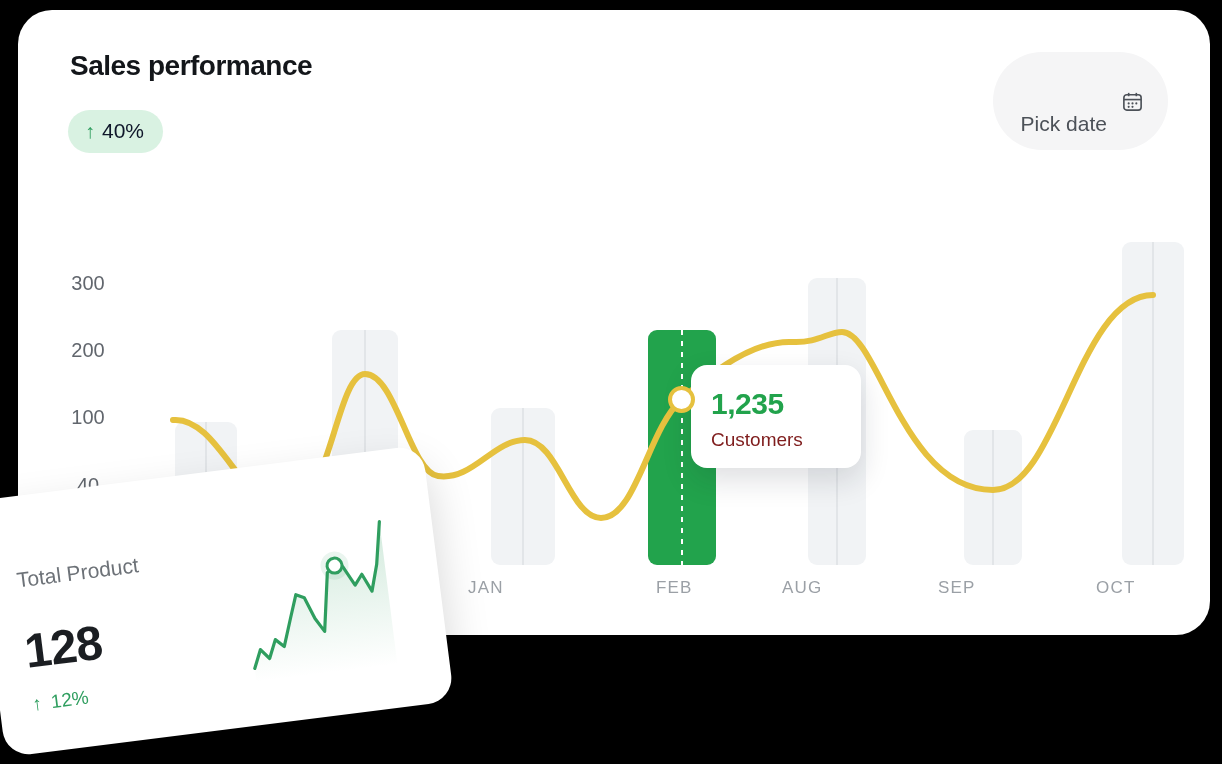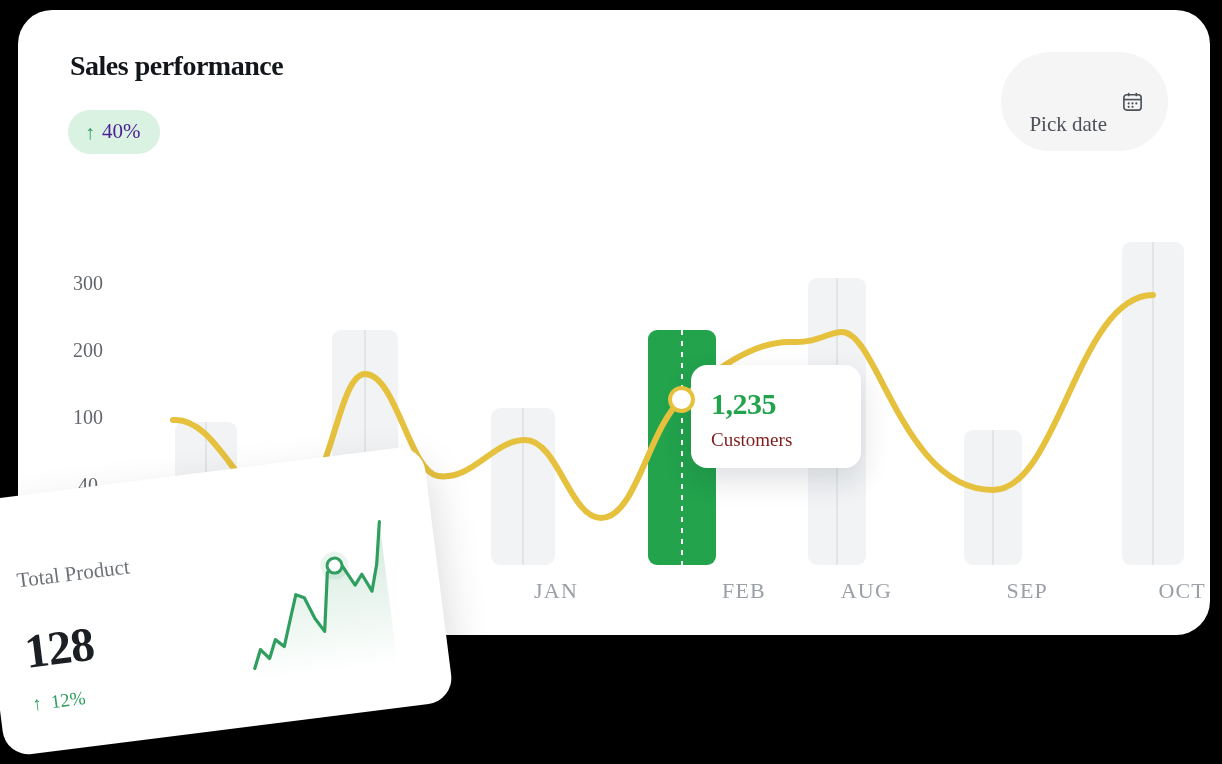--- a/index.html
+++ b/index.html
@@ -2,21 +2,21 @@
 <html><head>
 <meta charset="utf-8">
 <style>
   * { margin:0; padding:0; box-sizing:border-box; }
   html, body {
     width:1222px; height:764px;
     background:#000;
     font-family:"Liberation Sans", sans-serif;
     overflow:hidden;
   }
-  #root { position:relative; width:1222px; height:764px;font-family:Liberation Serif, serif; }
+  #root { position:relative; width:1222px; height:764px; }
 
   
   .main-card{
     position:absolute; left:18px; top:10px;
     width:1192px; height:625px;
     background:#ffffff;
     border-radius:34px;
     box-shadow:0 18px 45px rgba(0,0,0,.10);
   }
 
@@ -30,40 +30,40 @@
   .big-num{
     font-size:57px; font-weight:bold; letter-spacing:-2px; color:#101316;
     line-height:1;
   }
   .pill{
     display:flex; align-items:center; gap:7px;
     background:#d9f2e2; border-radius:999px;
     padding:9px 19px 10px 17px;
   }
   .pill .arw{ font-size:20px; color:#2f9e5f; line-height:1; }
-  .pill .txt{ font-size:21px; color:#4c1d95;text-align:center; }
+  .pill .txt{ font-size:21px; color:#0f172a;text-align:center; }
 
   .pick-date{
     position:absolute; right:42px; top:42px;
     display:flex; align-items:center; gap:14px;
     background:#f5f5f6; border-radius:999px;
     padding:14px 24px 14px 28px;
     cursor:pointer;
   }
   .pick-date .pd-label{ font-size:21px; color:#4c5158;margin-top:46px; }
   .pick-date svg{ display:block; }
 
   
   .chart-wrap{ position:absolute; left:0; top:0; width:1192px; height:625px; }
   .ylab{
     position:absolute; font-size:20px; color:#61666d; text-align:center; width:40px;
   }
   .xlab{
-    position:absolute; font-size:22px; color:#9ba0a6; letter-spacing:1.2px;
-    text-align:right; width:110px;
+    position:absolute; font-size:17px; color:#9ba0a6; letter-spacing:1.2px;
+    text-align:left; width:110px;
   }
   .bar{
     position:absolute; background:#f1f3f5; border-radius:9px;
   }
   .bar.active{ background:#22a34c; border-radius:9px; }
   .bar .stem{
     position:absolute; left:50%; width:1px; top:0; bottom:0;
     background:#d3d7dc; transform:translateX(-.5px);
   }
   .bar.active .dashline{

